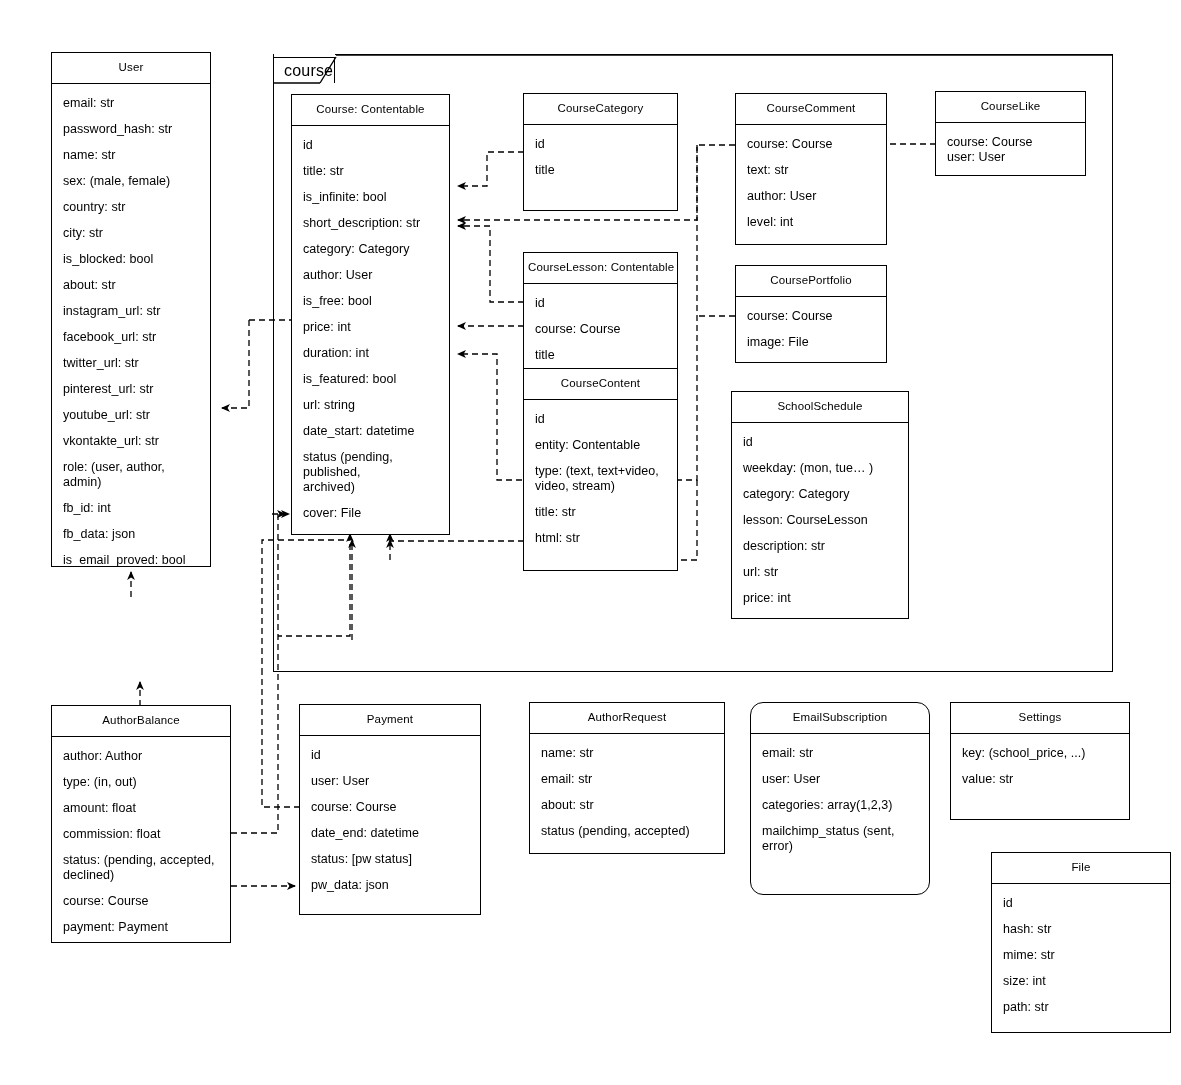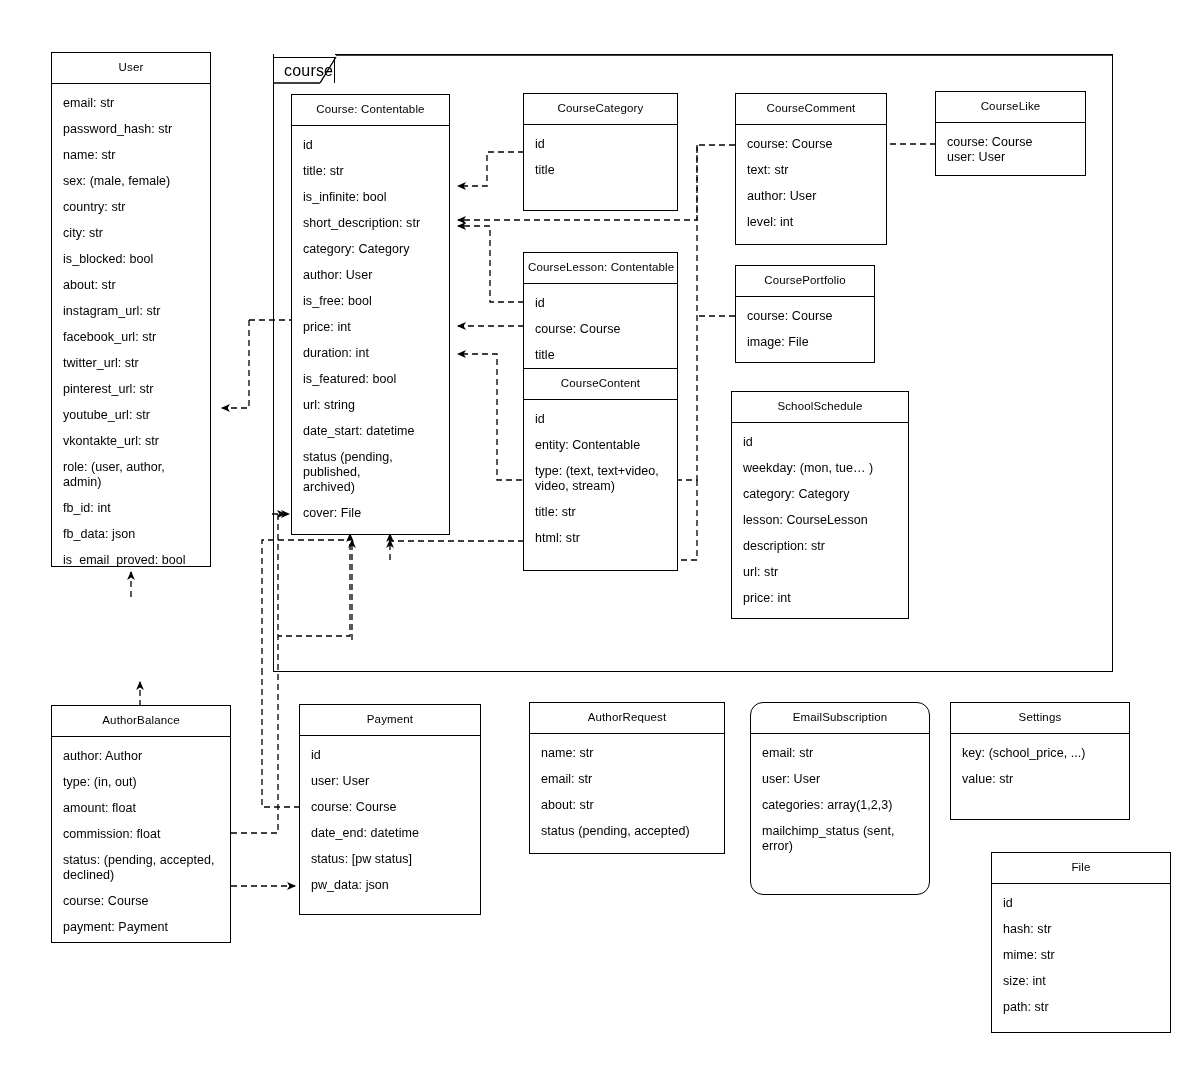--- a/index.html
+++ b/index.html
@@ -241,21 +241,21 @@
   <div class="cls" style="left:735px; top:93px; width:152px; height:152px;">
     <div class="cls-title">CourseComment</div>
     <div class="cls-body">
       <div class="attr">course: Course</div>
       <div class="attr">text: str</div>
       <div class="attr">author: User</div>
       <div class="attr">level: int</div>
     </div>
   </div>
 
-  <div class="cls" style="left:735px; top:265px; width:140px; height:98px;justify-content:space-between;">
+  <div class="cls" style="left:735px; top:265px; width:152px; height:98px;justify-content:space-between;">
     <div class="cls-title">CoursePortfolio</div>
     <div class="cls-body">
       <div class="attr">course: Course</div>
       <div class="attr">image: File</div>
     </div>
   </div>
 
   <div class="cls" style="left:731px; top:391px; width:178px; height:228px;">
     <div class="cls-title">SchoolSchedule</div>
     <div class="cls-body">

